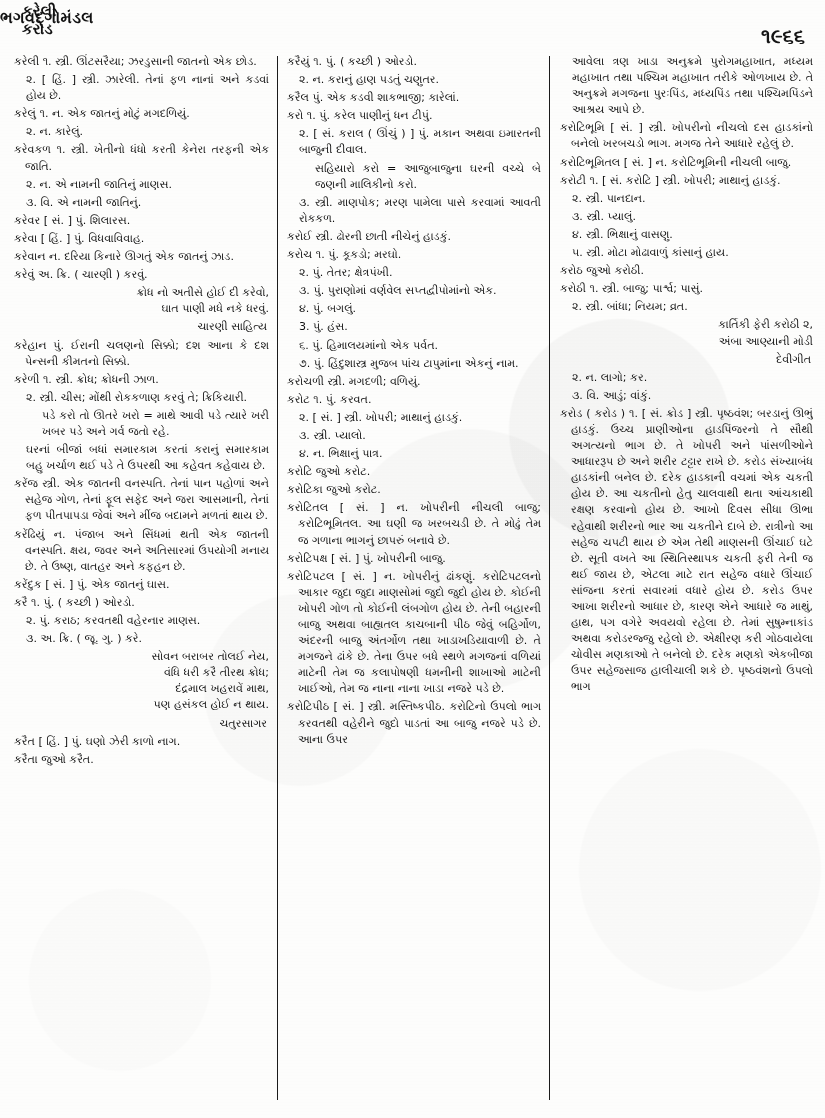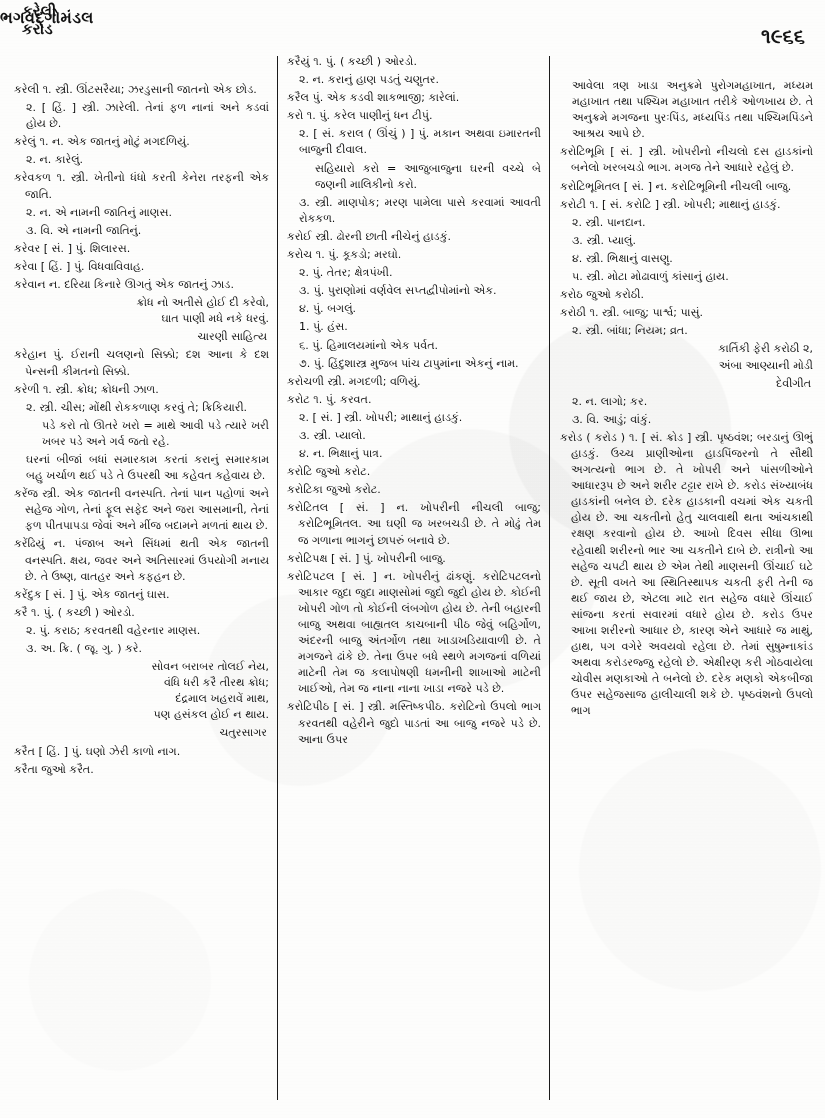--- a/index.html
+++ b/index.html
@@ -68,23 +68,23 @@
     align-items: stretch;
   }
   .col {
     position: relative;
     box-sizing: border-box;
     overflow: hidden;
     font-size: 11.1px;
     line-height: 16.1px;
     color: #101010;
   }
-  .col-1 { width: 268px; padding-right: 8px; margin-top: 28px; }
+  .col-1 { width: 268px; padding-right: 8px; }
   .col-2 { width: 276px; padding-left: 9px; padding-right: 8px; }
-  .col-3 { width: 268px; padding-left: 10px; margin-top: 24px; }
+  .col-3 { width: 268px; padding-left: 10px; }
   .rule {
     width: 0;
     border-left: 1.4px solid #1b1b1b;
     margin: 2px 0 2px 0;
     align-self: stretch;
     flex: 0 0 auto;
   }
   
   .entry {
     margin: 0 0 2.0px 0;
@@ -176,20 +176,23 @@
         </div>
         <div class="entry">
           <p class="p-head">કરેવર [ સં. ] પું. શિલારસ.</p>
         </div>
         <div class="entry">
           <p class="p-head">કરેવા [ હિં. ] પું. વિધવાવિવાહ.</p>
         </div>
         <div class="entry">
           <p class="p-head">કરેવાન ન. દરિયા કિનારે ઊગતું એક જાતનું ઝાડ.</p>
         </div>
+        <div class="entry">
+          <p class="p-head">કરેવું અ. ક્રિ. ( ચારણી ) કરવું.</p>
+        </div>
         <div class="entry verse"><span class="verse-line">ક્રોધ નો અતીસે હોઈ દી કરેવો,</span><span class="verse-line">ઘાત પાણી મધે નકે ધરવું.</span></div>
         <div class="entry attrib">ચારણી સાહિત્ય</div>
         <div class="entry">
           <p class="p-head">કરેહાન પું. ઈરાની ચલણનો સિક્કો; દશ આના કે દશ પેન્સની કીમતનો સિક્કો.</p>
         </div>
         <div class="entry">
           <p class="p-head">કરેળી ૧. સ્ત્રી. ક્રોધ; ક્રોધની ઝાળ.</p>
         </div>
         <div class="entry">
           <p class="p-sense">૨. સ્ત્રી. ચીસ; મોંથી રોકકળાણ કરવું તે; ક્રિકિયારી.</p>
@@ -259,21 +262,21 @@
         <div class="entry">
           <p class="p-sense">૨. પું. તેતર; ક્ષેત્રપંખી.</p>
         </div>
         <div class="entry">
           <p class="p-sense">૩. પું. પુરાણોમાં વર્ણવેલ સપ્તદ્વીપોમાંનો એક.</p>
         </div>
         <div class="entry">
           <p class="p-sense">૪. પું. બગલું.</p>
         </div>
         <div class="entry">
-          <p class="p-sense">1. પું. હંસ.</p>
+          <p class="p-sense">3. પું. હંસ.</p>
         </div>
         <div class="entry">
           <p class="p-sense">૬. પું. હિમાલયમાંનો એક પર્વત.</p>
         </div>
         <div class="entry">
           <p class="p-sense">૭. પું. હિંદુશાસ્ત્ર મુજબ પાંચ ટાપુમાંના એકનું નામ.</p>
         </div>
         <div class="entry">
           <p class="p-head">કરોચળી સ્ત્રી. મગદળી; વળિયું.</p>
         </div>

